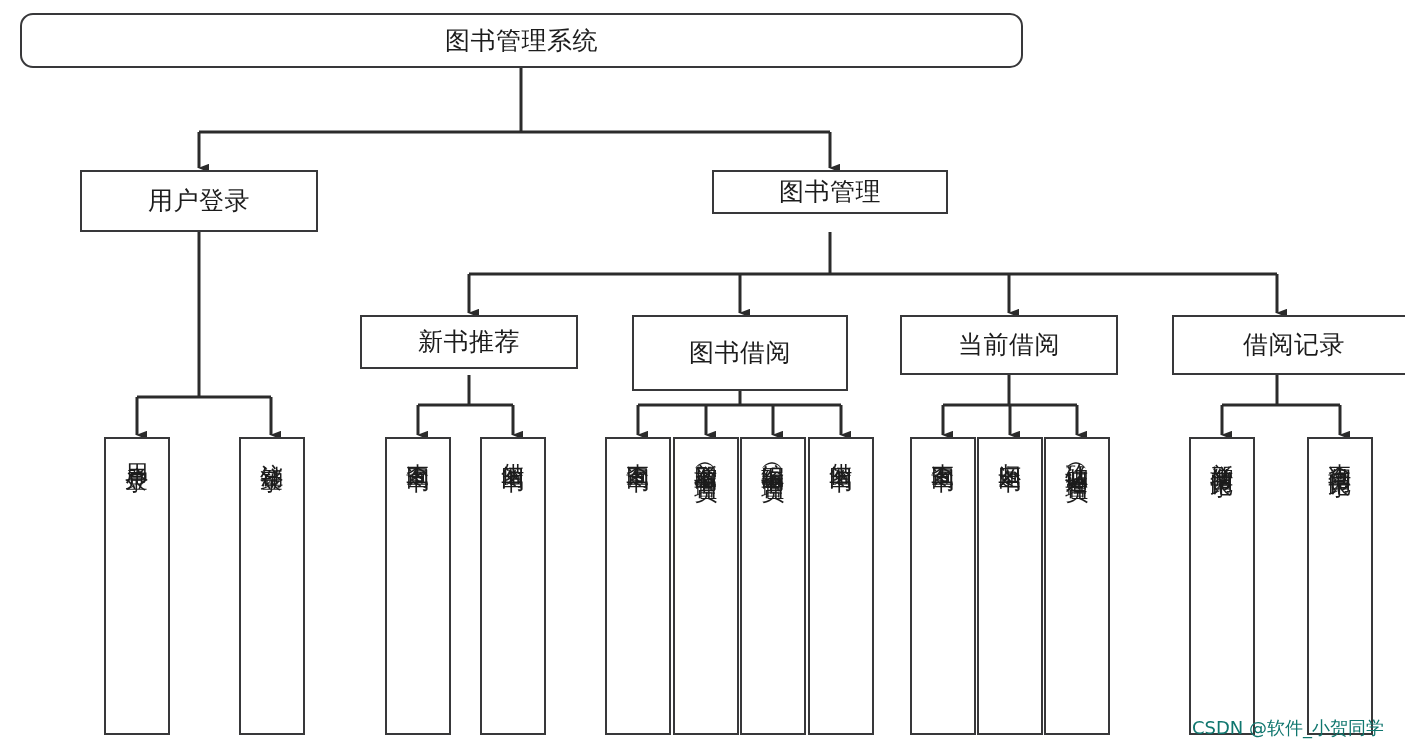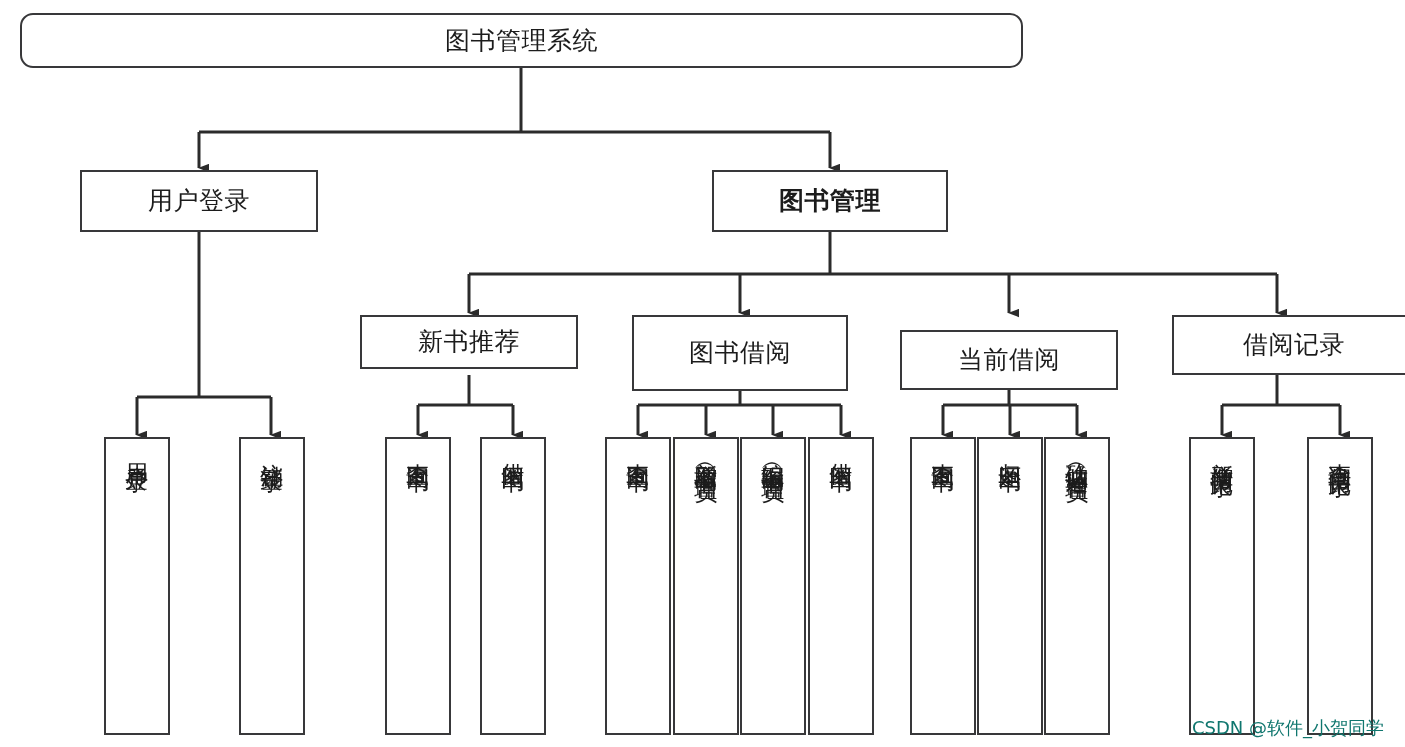--- a/index.html
+++ b/index.html
@@ -126,33 +126,33 @@
   </svg>
 
   <div class="node h" style="left:20px; top:13px; width:1003px; height:55px;border-radius:13px;">
     <span class="lbl">图书管理系统</span>
   </div>
 
   <div class="node h" style="left:80px; top:170px; width:238px; height:62px;">
     <span class="lbl">用户登录</span>
   </div>
 
-  <div class="node h" style="left:712px; top:170px; width:236px; height:62px;font-weight:bold;">
+  <div class="node h" style="left:712px; top:170px; width:236px; height:44px;">
     <span class="lbl">图书管理</span>
   </div>
 
   <div class="node h" style="left:360px; top:315px; width:218px; height:54px;">
     <span class="lbl">新书推荐</span>
   </div>
 
   <div class="node h" style="left:632px; top:315px; width:216px; height:76px;">
     <span class="lbl">图书借阅</span>
   </div>
 
-  <div class="node h" style="left:900px; top:330px; width:218px; height:60px;">
+  <div class="node h" style="left:900px; top:315px; width:218px; height:60px;">
     <span class="lbl">当前借阅</span>
   </div>
 
   <div class="node h" style="left:1172px; top:315px; width:244px; height:60px;">
     <span class="lbl">借阅记录</span>
   </div>
 
   <div class="node v" style="left:104px; top:437px; width:66px; height:298px;">
     <span class="lbl">用户登录</span>
   </div>

